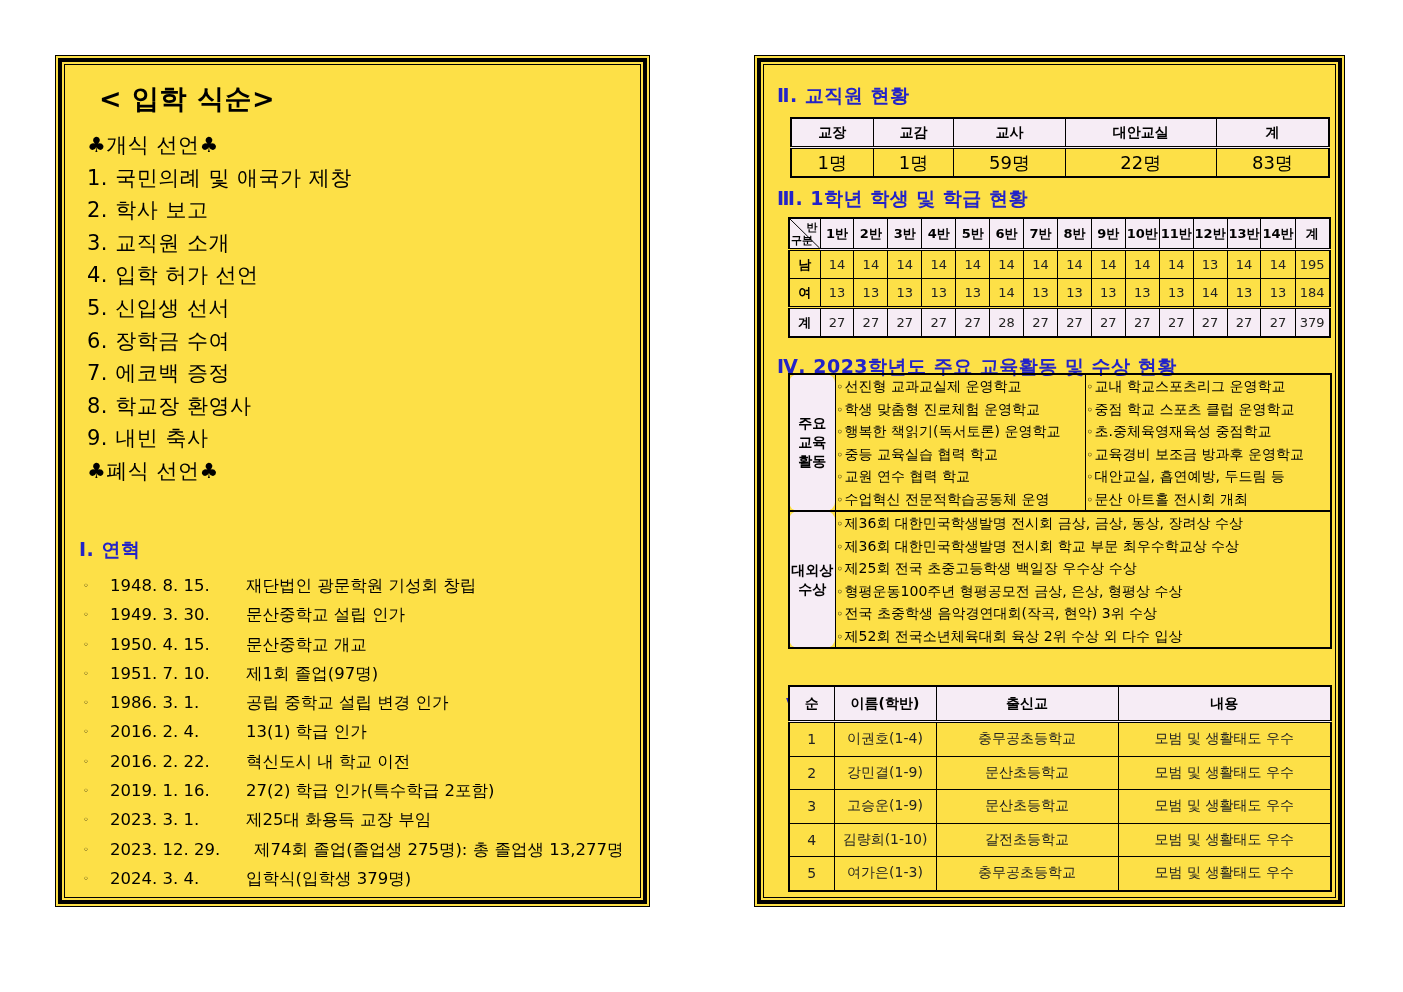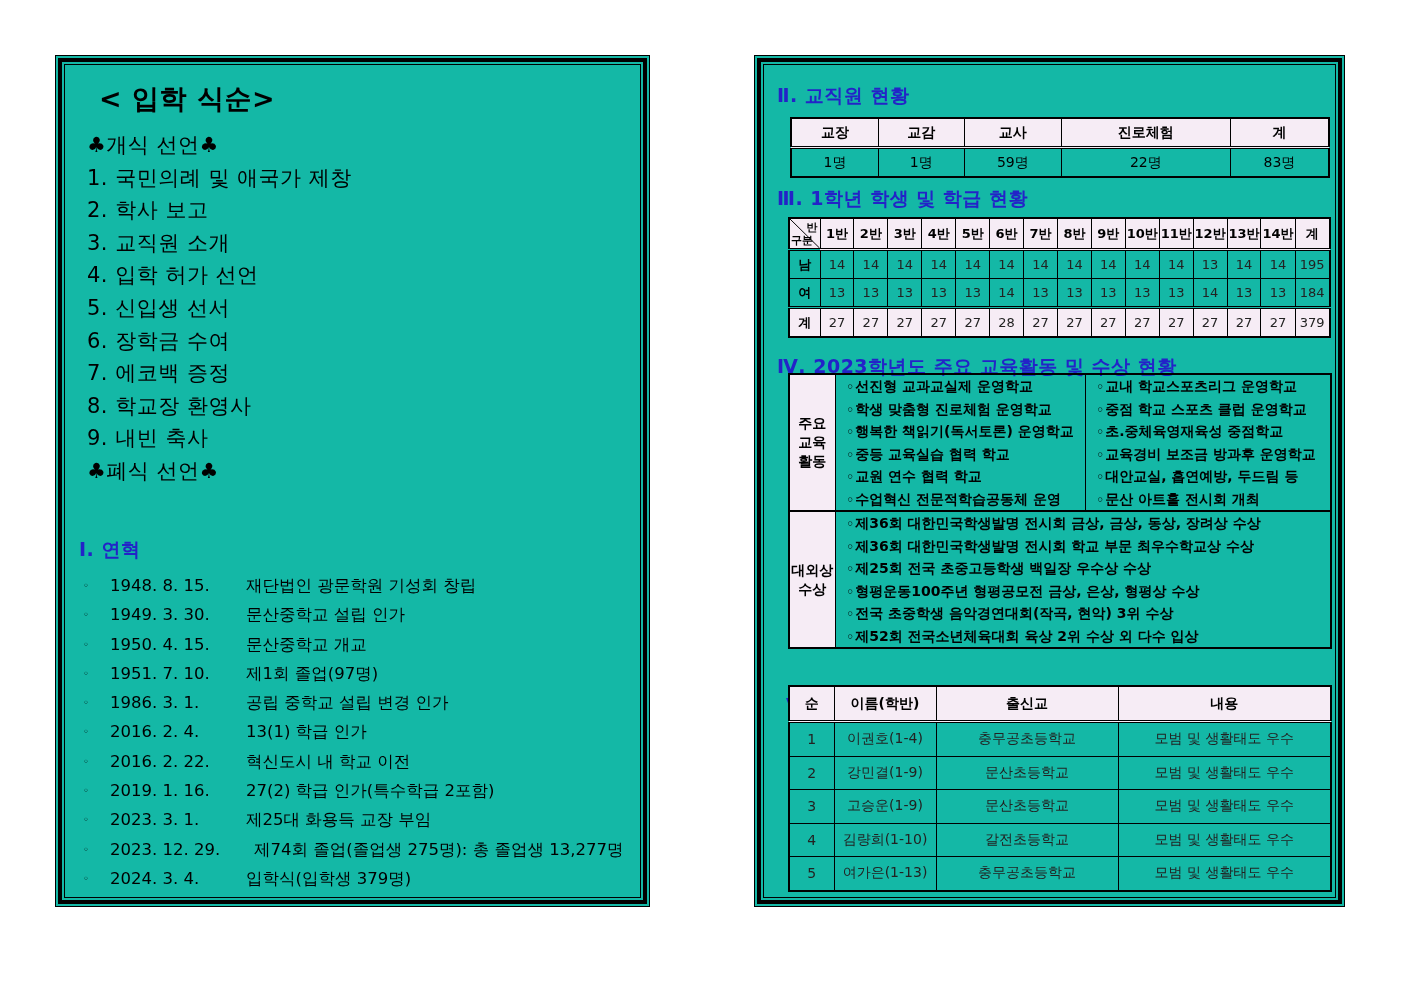--- a/index.html
+++ b/index.html
@@ -1,18 +1,18 @@
 <!DOCTYPE html>
 <html><head>
 <meta charset="utf-8">
 <style>
   html, body { margin: 0; padding: 0; background: #ffffff; }
   body { width: 1403px; height: 992px; position: relative; font-family: "DejaVu Sans", "Liberation Sans", sans-serif; color: #000; overflow: hidden; }
 
-  .panel { position: absolute; box-sizing: border-box; border: 1px solid #000; padding: 2px; background: #14b8a6; }
+  .panel { position: absolute; box-sizing: border-box; border: 1px solid #000; padding: 2px; background: #fde047; }
   .panel .p2 { border: 4px solid #000; padding: 2px; height: 100%; box-sizing: border-box; }
   .panel .p3 { border: 1.5px solid #000; height: 100%; box-sizing: border-box; position: relative; }
 
   #left { left: 55px; top: 55px; width: 595px; height: 852px; }
   #right { left: 754px; top: 55px; width: 591px; height: 852px; }
 
   .ceremony-title { position: absolute; left: 34px; top: 16px; font-size: 27px; font-weight: bold; letter-spacing: 0.5px; }
   .ceremony-list { position: absolute; left: 22px; top: 64px; margin: 0; padding: 0; list-style: none; }
   .ceremony-list li { font-size: 21px; height: 32.6px; line-height: 32.6px; white-space: nowrap; letter-spacing: 0.5px; }
 
@@ -23,39 +23,39 @@
   .history .bullet { width: 27px; font-size: 10px; }
   .history .date { display: inline-block; width: 136px; }
   .history .date.wide { width: 144px; }
 
   table { border-collapse: collapse; position: absolute; font-family: "DejaVu Sans", sans-serif; }
   td, th { border: 1px solid #000; text-align: center; padding: 0; font-weight: normal; }
   .hdr { background: #f6ecf5; border-radius: 12px; }
 
   #staff-table { left: 26px; top: 52px; width: 540px; border: 2.5px solid #000; }
   #staff-table th { font-size: 14px; height: 27px; font-weight: bold; }
-  #staff-table td { font-size: 14px; height: 27px; }
+  #staff-table td { font-size: 18px; height: 27px; }
   #staff-table tr.data td { border-top: 3px double #000; }
 
   #class-table { left: 24px; top: 152px; width: 543px; border: 2.5px solid #000; table-layout: fixed; }
   #class-table th { font-size: 13px; height: 29px; font-weight: bold; padding: 0; }
   #class-table td { font-size: 13px; height: 27px; color: #222; }
   #class-table td.rowlab { font-weight: bold; color: #000; }
   #class-table tr.r1 td { border-top: 3px double #000; }
   #class-table tr.r3 td { border-top: 3px double #000; }
   #class-table tr.r3 td { background: #f6ecf5; }
   .diag { position: relative; overflow: hidden; }
   .diag svg { position: absolute; left: 0; top: 0; width: 100%; height: 100%; }
   .diag .d-top { position: absolute; right: 2px; top: 1px; font-size: 11px; font-weight: bold; }
   .diag .d-bot { position: absolute; left: 1px; bottom: 0px; font-size: 11px; font-weight: bold; }
 
   #act-table { left: 24px; top: 308px; width: 544px; border: 2.5px solid #000; table-layout: fixed; }
   #act-table td { text-align: left; vertical-align: top; font-size: 14px; }
-  #act-table td.cat { text-align: center; vertical-align: middle; font-weight: bold; background: #f6ecf5; font-size: 14px; line-height: 19px; }
-  #act-table .item { height: 22.5px; line-height: 22.5px; white-space: nowrap; padding-left: 11px; font-weight: bold; }
+  #act-table td.cat { text-align: center; vertical-align: middle; font-weight: bold; background: #f6ecf5; font-size: 14px; line-height: 19px; border-radius: 9px; }
+  #act-table .item { height: 22.5px; line-height: 22.5px; white-space: nowrap; padding-left: 1px; }
   #act-table .item::before { content: "◦"; margin-right: 1px; font-size: 12px; }
   #act-table tr.awards td { border-top: 2.5px solid #000; margin-left: 44px; }
 
   #sch-table { left: 24px; top: 620px; width: 544px; border: 2.5px solid #000; table-layout: fixed; }
   #sch-table th { font-size: 14px; height: 33px; font-weight: bold; }
   #sch-table td { font-size: 14px; height: 32.5px; color: #222; }
   #sch-table tr.first td { border-top: 3px double #000; }
 </style>
 </head>
 <body>
@@ -144,21 +144,21 @@
  <div class="p2">
   <div class="p3">
 
     <div class="sec-title" style="left:13px; top:18px;">Ⅱ. 교직원 현황</div>
     <table id="staff-table">
       <tbody>
             <tr class="hdr">
         <th>교장</th>
         <th>교감</th>
         <th>교사</th>
-        <th>진로체험</th>
+        <th>대안교실</th>
         <th>계</th>
       </tr>
       <tr class="data">
         <td>1명</td>
         <td>1명</td>
         <td>59명</td>
         <td>22명</td>
         <td>83명</td>
       </tr>
     </tbody>
@@ -348,21 +348,21 @@
         <td>모범 및 생활태도 우수</td>
       </tr>
       <tr>
         <td>4</td>
         <td>김량희(1-10)</td>
         <td>갈전초등학교</td>
         <td>모범 및 생활태도 우수</td>
       </tr>
       <tr>
         <td>5</td>
-        <td>여가은(1-13)</td>
+        <td>여가은(1-3)</td>
         <td>충무공초등학교</td>
         <td>모범 및 생활태도 우수</td>
       </tr>
     </tbody>
         </table>
 
   </div>
  </div>
 </div>
 

